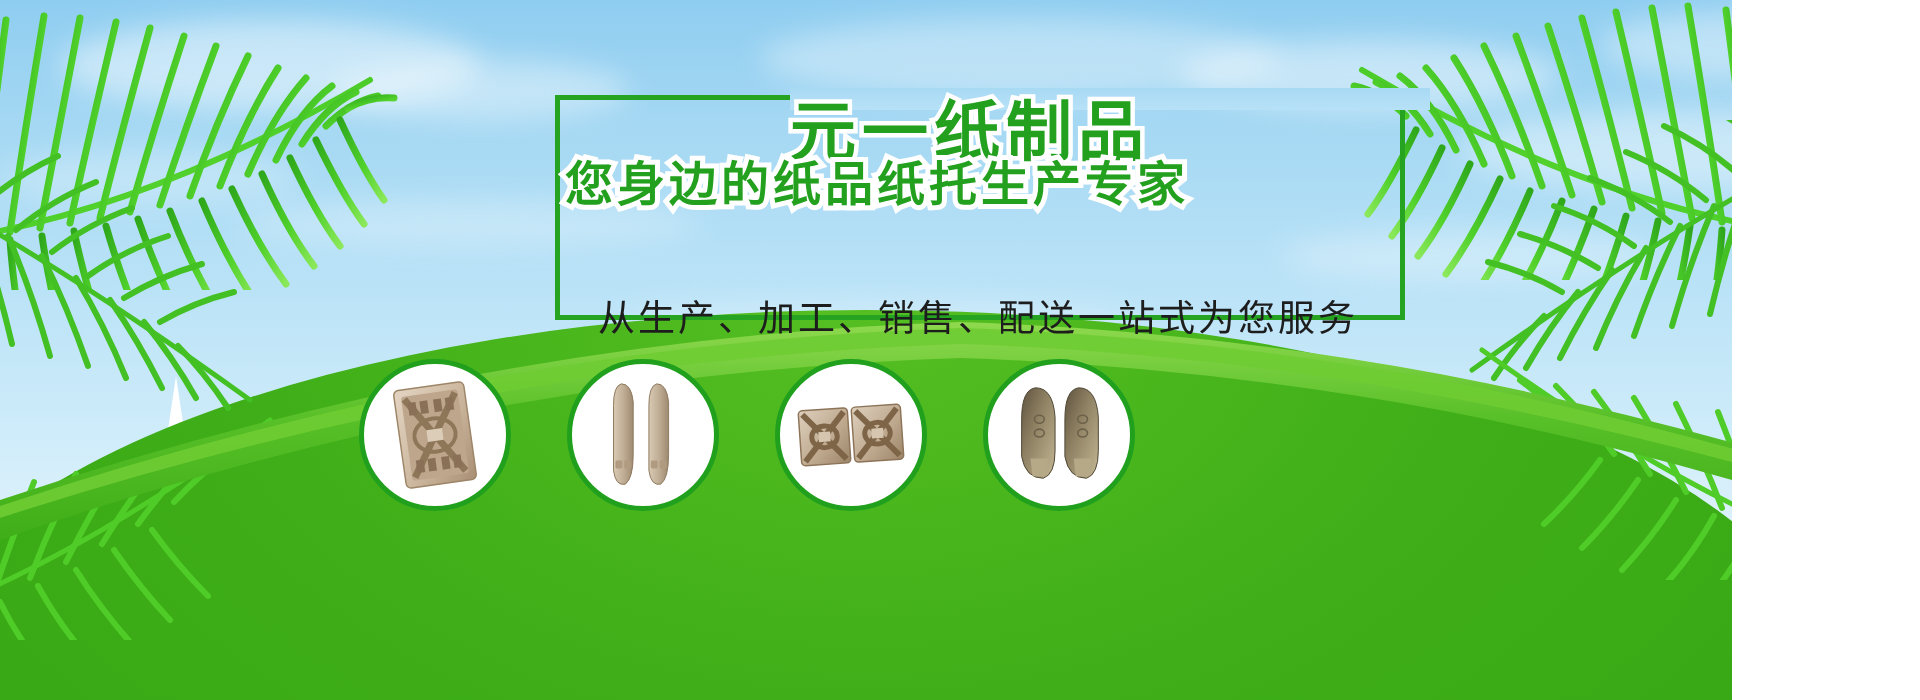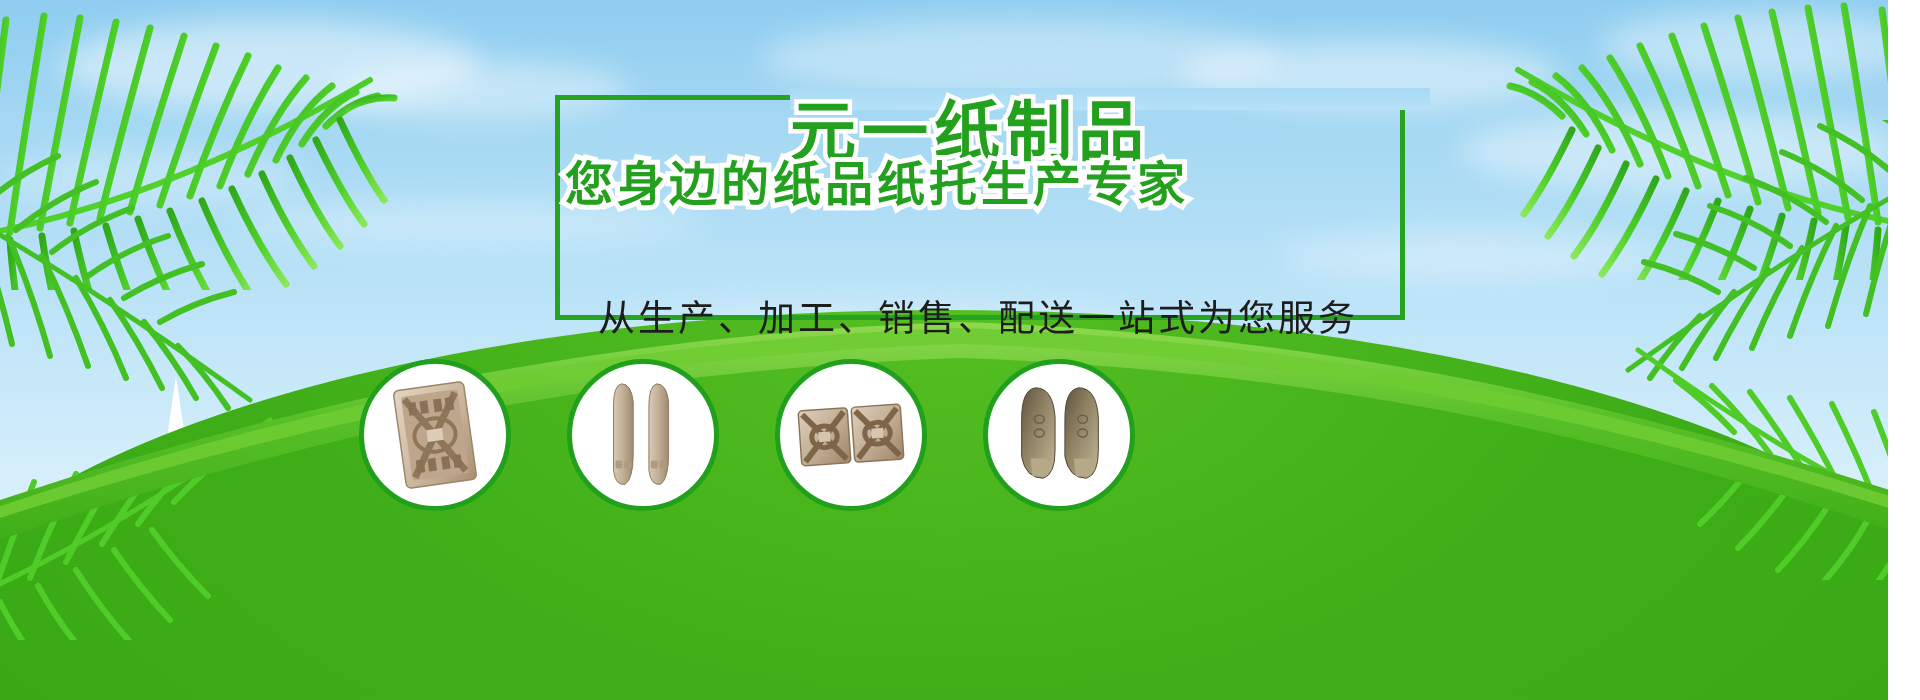--- a/index.html
+++ b/index.html
@@ -1,20 +1,20 @@
 <!DOCTYPE html>
 <html lang="zh-CN"><head>
 <meta charset="utf-8">
 <style>
   html,body{margin:0;padding:0;background:#fff;}
   body{font-family:"Liberation Sans","DejaVu Sans",sans-serif;}
 
   .banner{
     position:relative;
-    width:1888px;
+    width:1732px;
     height:700px;
     overflow:hidden;
     background:linear-gradient(180deg,#8fcdf0 0%,#a5d8f3 18%,#b9e2f7 40%,#cfecfa 62%,#e2f3fc 80%,#eef8fd 100%);
   }
 
   
   .cloud{position:absolute;background:rgba(255,255,255,.85);border-radius:50%;filter:blur(14px);}
   .cl1{left:60px;  top:20px;  width:420px;height:90px;opacity:.55;}
   .cl2{left:330px; top:60px;  width:300px;height:60px;opacity:.45;}
   .cl3{left:760px; top:18px;  width:520px;height:80px;opacity:.40;}

